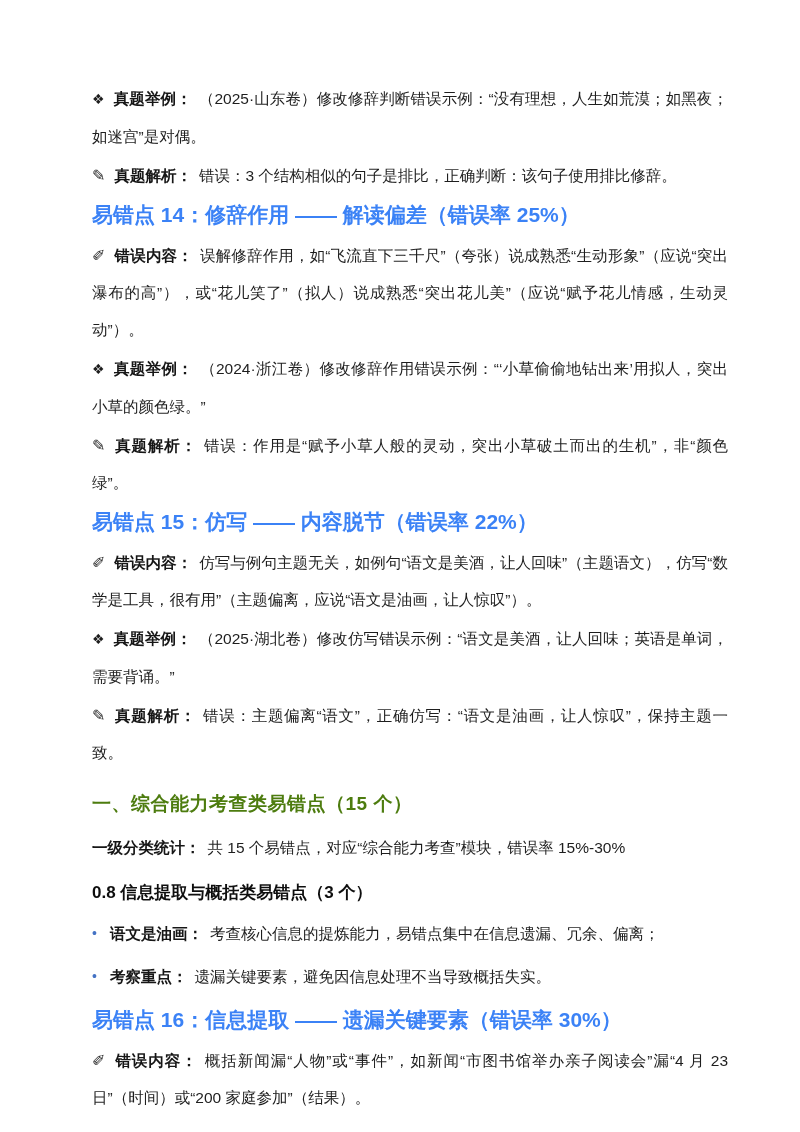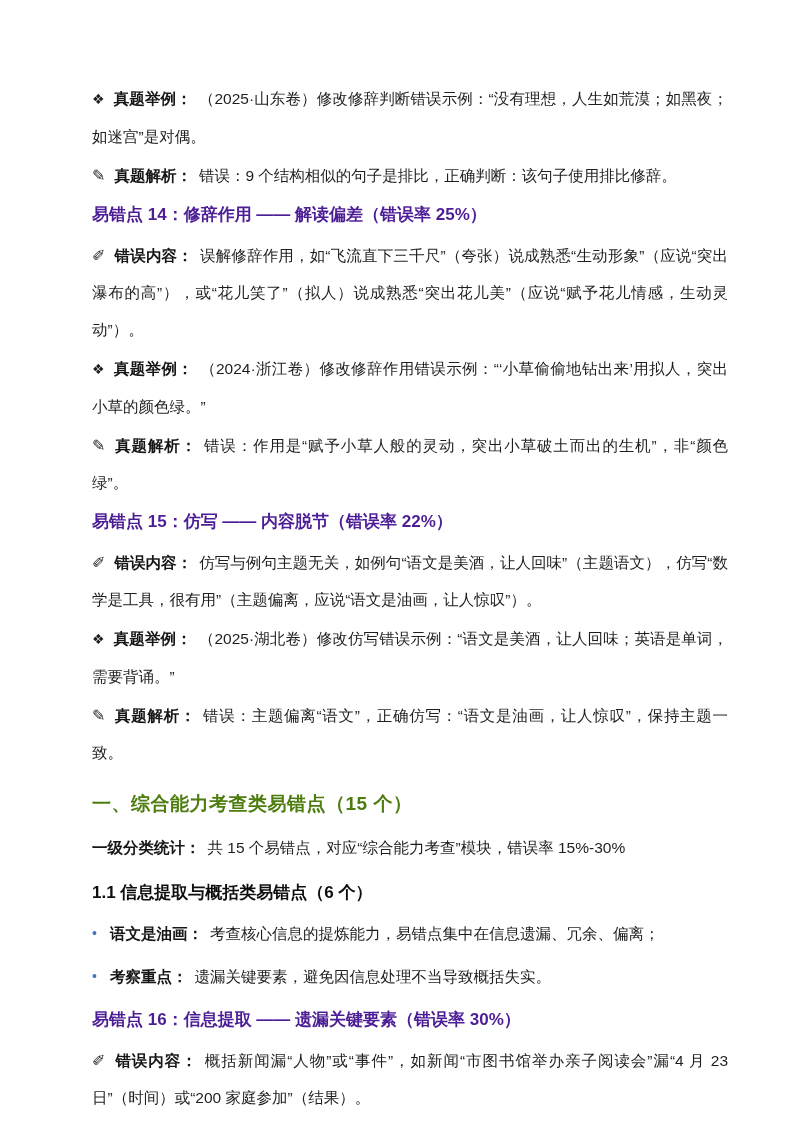--- a/index.html
+++ b/index.html
@@ -19,21 +19,21 @@
   }
   .ic{
     display:inline-block;
     margin-right:9px;
     font-size:14px;
     color:#1e1e1e;
   }
   .ic.pencil{font-size:16px;}
   .lbl{font-weight:700;margin-right:7px;color:#161616;}
   .h-point{
-    font-size:17px;font-weight:700;color:#4c1d95;
+    font-size:21px;font-weight:700;color:#3b82f6;
     line-height:37px;margin:2px 0 4px 0;
   }
   .h1{
     font-size:19px;font-weight:700;color:#4d7c0f;
     line-height:42px;margin:12px 0 4px 0;letter-spacing:0.5px;
   }
   .h2{
     font-size:17px;font-weight:700;color:#0e0e0e;
     line-height:38px;margin:8px 0 3px 0;
   }
@@ -48,21 +48,21 @@
 </head>
 <body>
 
 <div class="doc">
 
   <p class="para">
     <span class="ic">❖</span><span class="lbl">真题举例：</span><span>（2025·山东卷）修改修辞判断错误示例：“没有理想，人生如荒漠；如黑夜；如迷宫”是对偶。</span>
   </p>
 
   <p class="para">
-    <span class="ic pencil">✎</span><span class="lbl">真题解析：</span><span>错误：9 个结构相似的句子是排比，正确判断：该句子使用排比修辞。</span>
+    <span class="ic pencil">✎</span><span class="lbl">真题解析：</span><span>错误：3 个结构相似的句子是排比，正确判断：该句子使用排比修辞。</span>
   </p>
 
   <p class="h-point">易错点 14：修辞作用 —— 解读偏差（错误率 25%）</p>
 
   <p class="para">
     <span class="ic pencil">✐</span><span class="lbl">错误内容：</span><span>误解修辞作用，如“飞流直下三千尺”（夸张）说成熟悉“生动形象”（应说“突出瀑布的高”），或“花儿笑了”（拟人）说成熟悉“突出花儿美”（应说“赋予花儿情感，生动灵动”）。</span>
   </p>
 
   <p class="para">
     <span class="ic">❖</span><span class="lbl">真题举例：</span><span>（2024·浙江卷）修改修辞作用错误示例：“‘小草偷偷地钻出来’用拟人，突出小草的颜色绿。”</span>
@@ -85,21 +85,21 @@
   <p class="para">
     <span class="ic pencil">✎</span><span class="lbl">真题解析：</span><span>错误：主题偏离“语文”，正确仿写：“语文是油画，让人惊叹”，保持主题一致。</span>
   </p>
 
   <h1 class="h1">一、综合能力考查类易错点（15 个）</h1>
 
   <p class="para">
     <span class="lbl">一级分类统计：</span><span>共 15 个易错点，对应“综合能力考查”模块，错误率 15%-30%</span>
   </p>
 
-  <h2 class="h2">1.1 信息提取与概括类易错点（6 个）</h2>
+  <h2 class="h2">0.8 信息提取与概括类易错点（3 个）</h2>
 
   <p class="para bullet-para">
     <span class="dot" style="color: rgb(68, 114, 196);">•</span><span class="lbl">语文是油画：</span><span>考查核心信息的提炼能力，易错点集中在信息遗漏、冗余、偏离；</span>
   </p>
 
   <p class="para bullet-para">
     <span class="dot" style="color: rgb(68, 114, 196);">•</span><span class="lbl">考察重点：</span><span>遗漏关键要素，避免因信息处理不当导致概括失实。</span>
   </p>
 
   <p class="h-point">易错点 16：信息提取 —— 遗漏关键要素（错误率 30%）</p>

